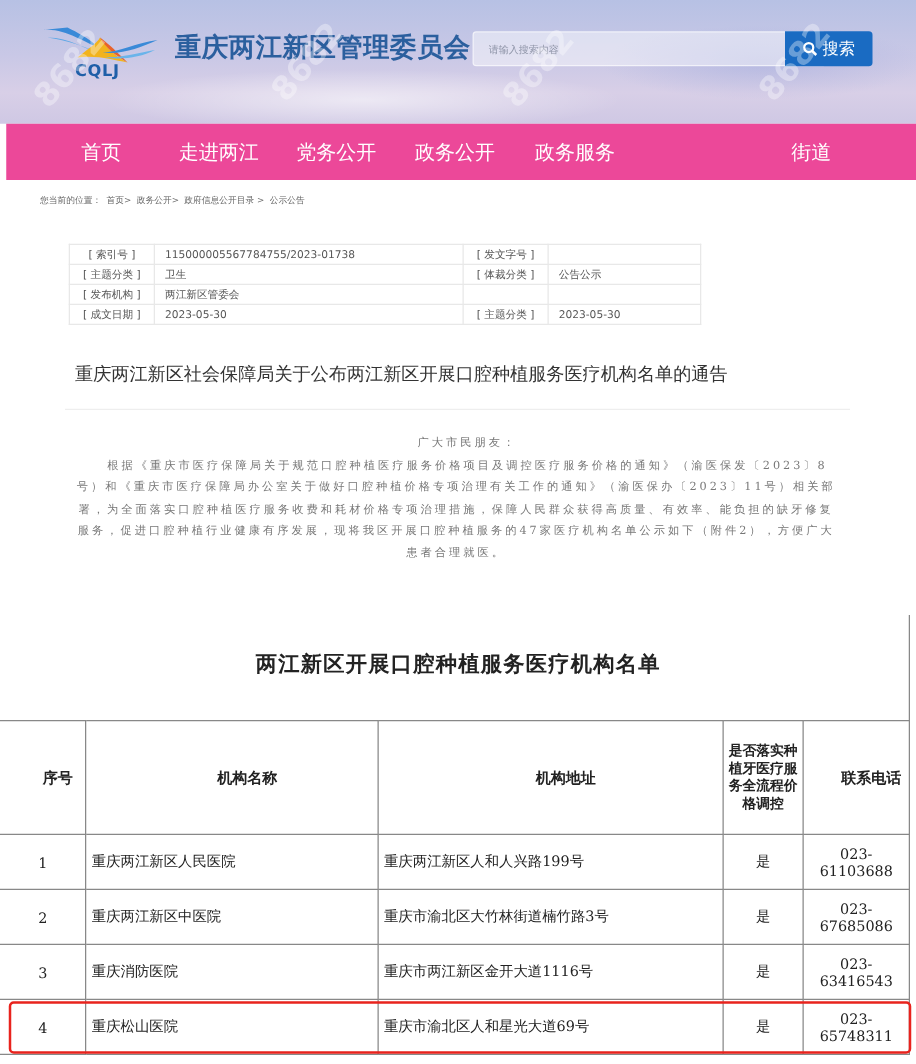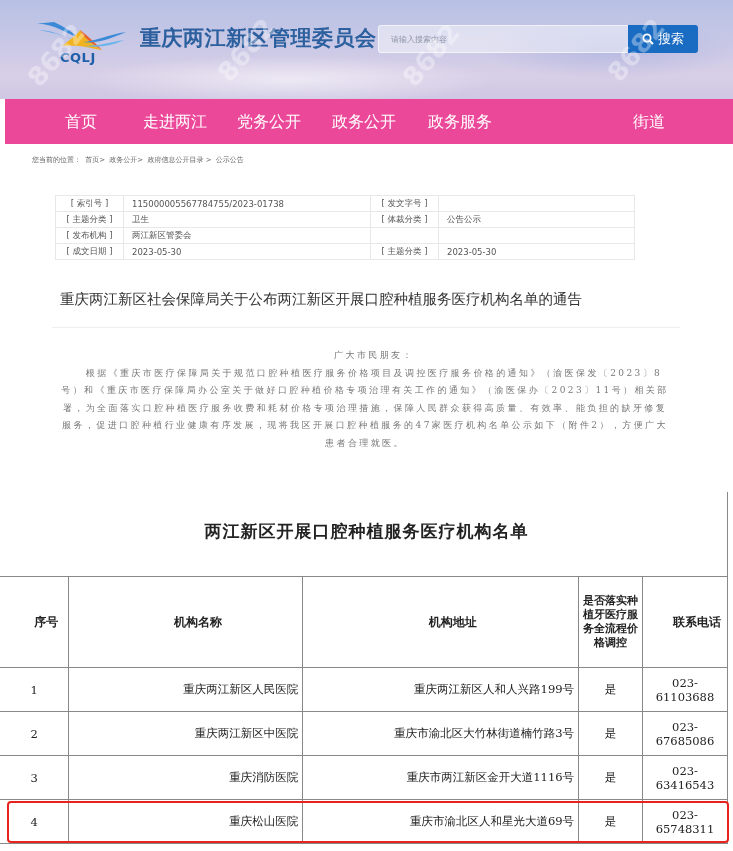--- a/index.html
+++ b/index.html
@@ -34,40 +34,40 @@
   .nav {
     position: absolute; left: 5px; top: 99px; width: 728px; height: 45px; background: #ec4899;
     display: flex; align-items: center;
   }
   .nav-item { position: absolute; top: 0; height: 45px; line-height: 45px; color: #fff; font-size: 16px; white-space: nowrap; }
 
   .breadcrumb { position: absolute; left: 32px; top: 155px; font-size: 7px; color: #666; white-space: nowrap; }
   .breadcrumb span { margin-right: 2px; }
 
   
-  .meta { position: absolute; left: 55px; top: 195px; width: 580px; border-collapse: collapse; font-size: 8.5px; color: #555; }
+  .meta { position: absolute; left: 55px; top: 195px; width: 506px; border-collapse: collapse; font-size: 8.5px; color: #555; }
   .meta td { border: 1px solid #e8e8e8; height: 16px; padding: 0 8px; white-space: nowrap; }
   .meta td.label { text-align: center; color: #555; }
   .meta td.k1 { width: 68px; }
   .meta td.v1 { width: 247px; }
   .meta td.k2 { width: 68px; }
 
   .doc-title { position: absolute; left: 60px; top: 290px; width: 640px; font-size: 14.5px; color: #333; white-space: nowrap; }
   .title-rule { position: absolute; left: 52px; top: 327px; width: 628px; height: 1px; background: #eeeeee; }
 
   .body-text { position: absolute; left: 60px; top: 347px; width: 610px; font-family: "DejaVu Serif", "Liberation Serif", serif; font-size: 9px; color: #777; letter-spacing: 2.4px; line-height: 17.6px; }
   .body-text p { margin: 0; }
   .body-text .indent { text-indent: 18px; text-align: center; }
 
   
   .list-title { position: absolute; left: 0; top: 520px; width: 733px; text-align: center; font-family: "DejaVu Serif", "Liberation Serif", serif; font-size: 17px; font-weight: bold; color: #222; letter-spacing: 1px; }
   .list-right-rule { position: absolute; left: 727px; top: 492px; width: 1px; height: 84px; background: #888; }
 
   .grid { position: absolute; left: 0; top: 576px; width: 728px; border-collapse: collapse; font-family: "DejaVu Serif", "Liberation Serif", serif; color: #222; }
-  .grid th, .grid td { border: 1px solid #888; text-align: right; }
+  .grid th, .grid td { border: 1px solid #888; }
   .grid th { font-size: 12px; font-weight: bold; height: 91px; text-align: center; padding-left: 24px; }
   .grid th.narrow { font-size: 11px; line-height: 14px; padding: 0 2px; }
   .grid td { font-size: 11.5px; height: 44px; padding: 0 4px; }
   .grid td.c { text-align: center; }
   .grid .col-no { width: 69px; }
   .grid .col-name { width: 234px; }
   .grid .col-addr { width: 276px; }
   .grid .col-flag { width: 64px; }
   .grid .col-tel { width: 85px; }
   .grid th:first-child, .grid td:first-child { border-left: none; }

